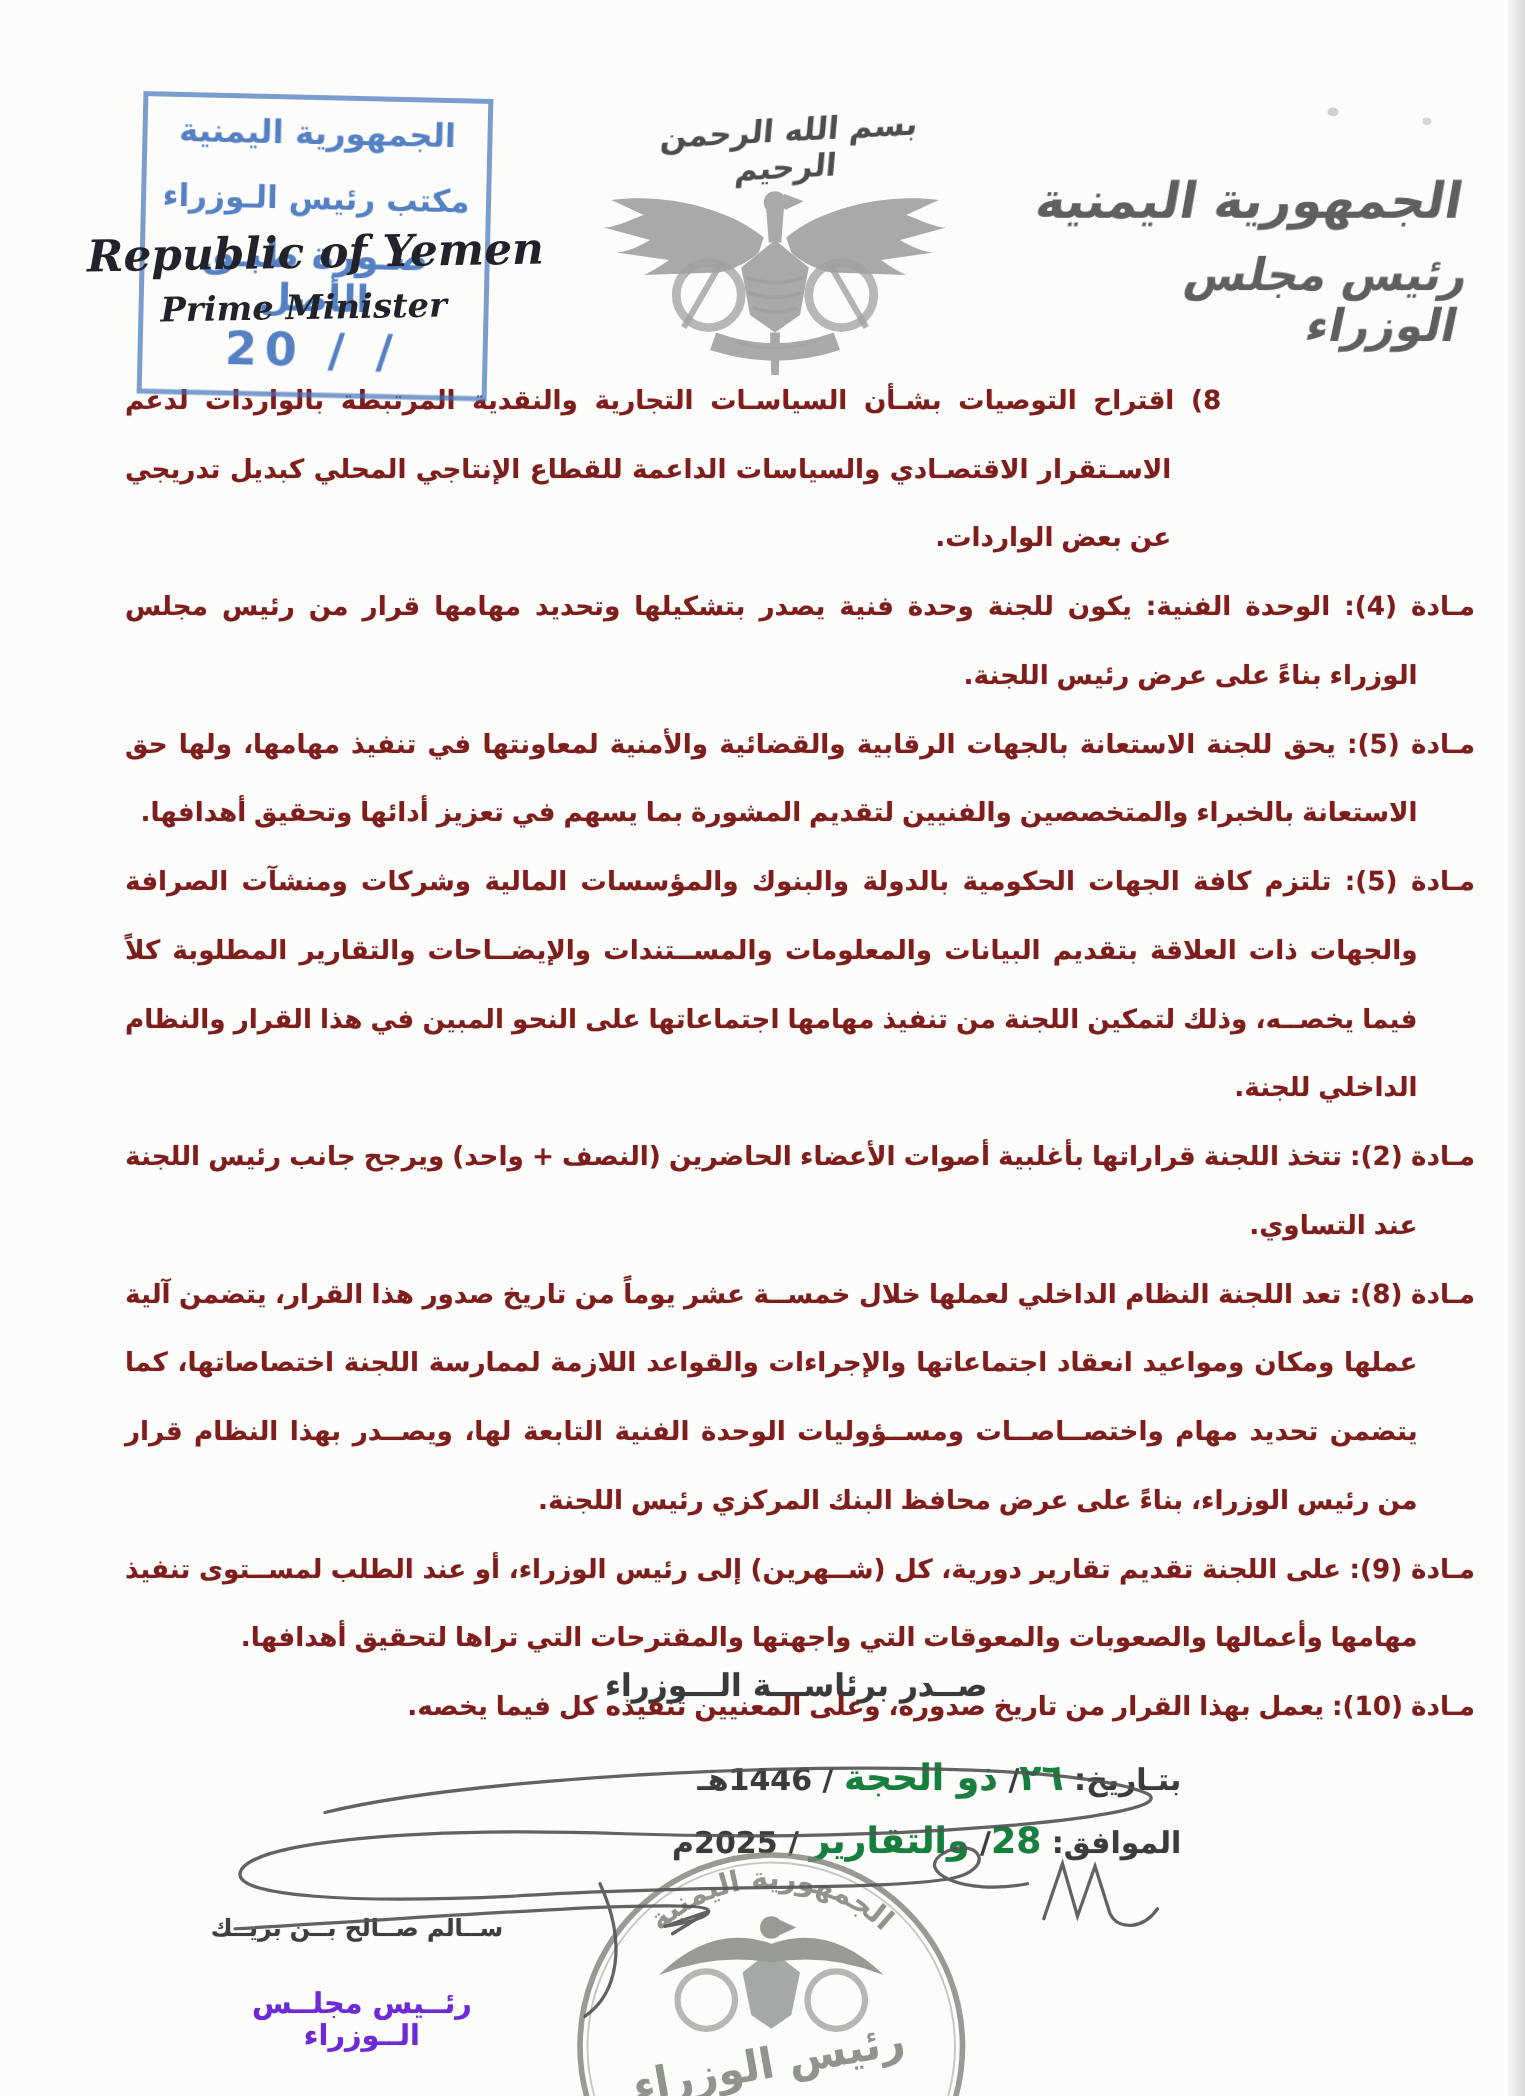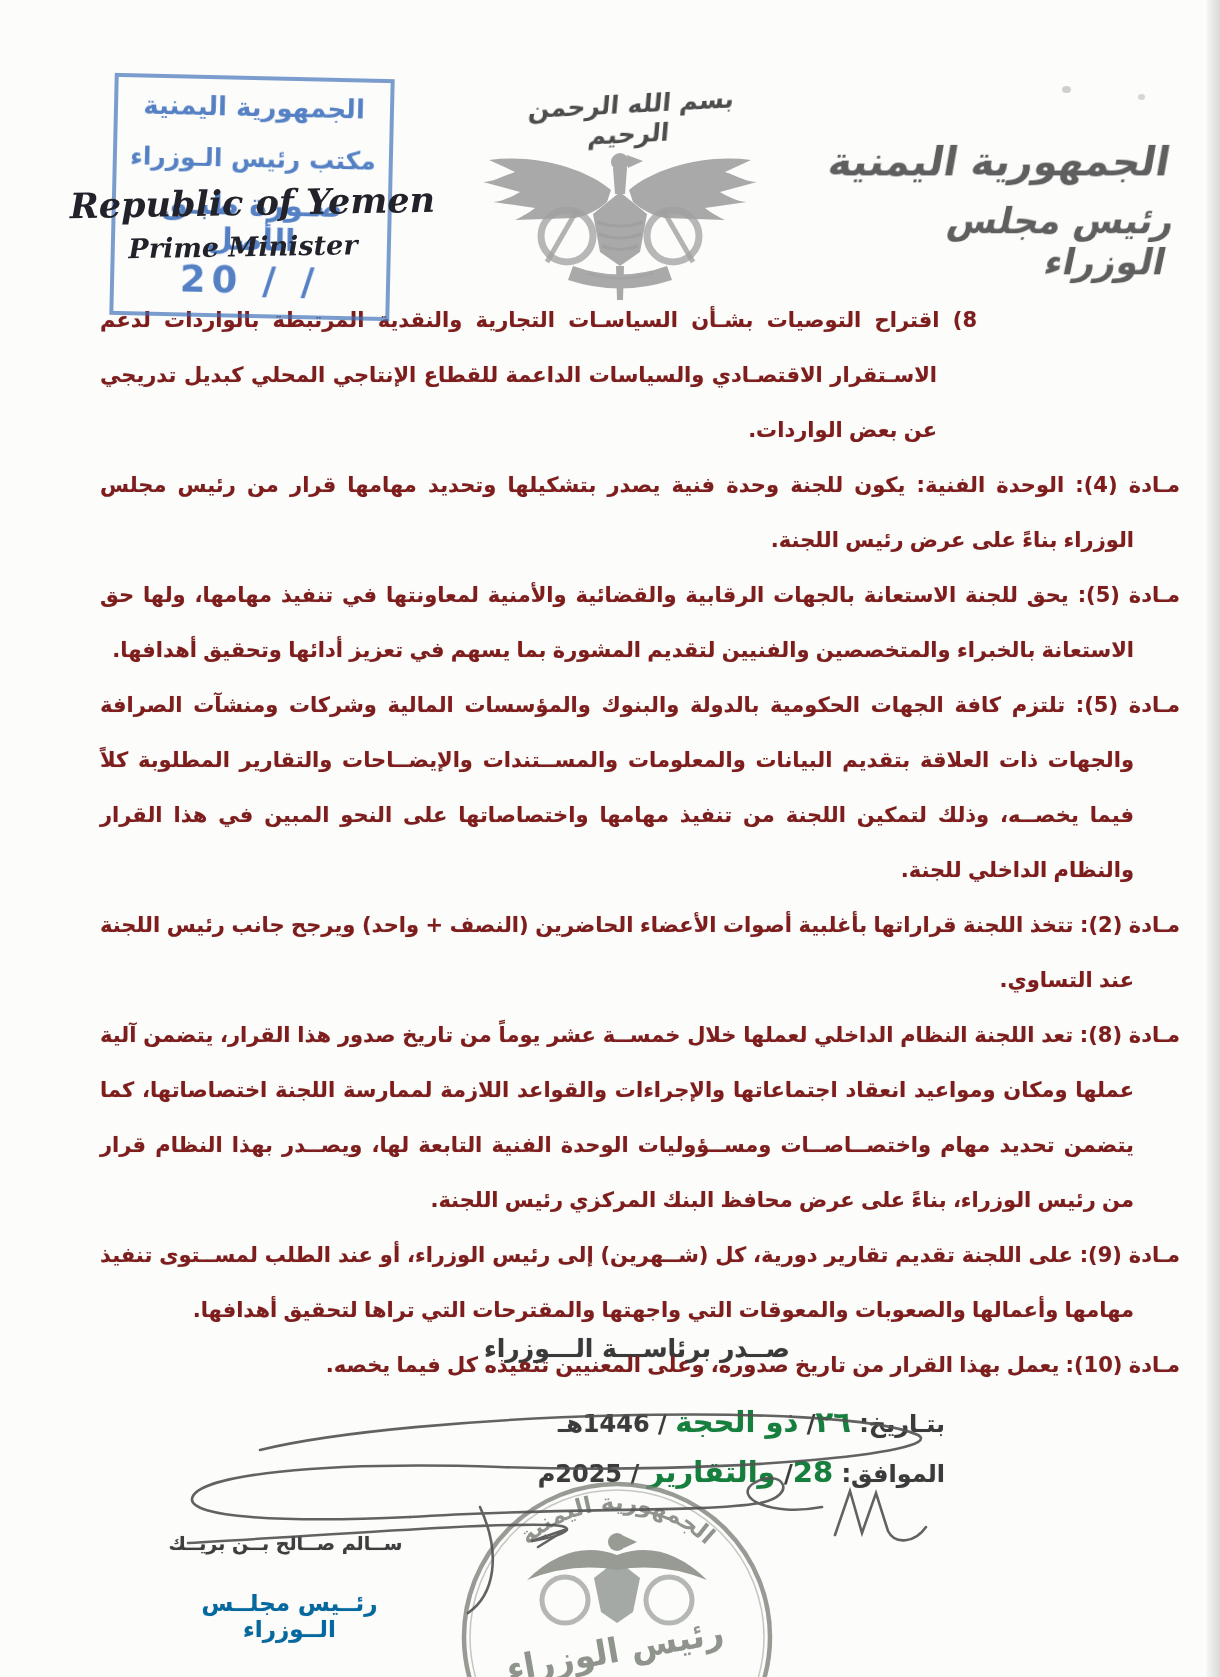--- a/index.html
+++ b/index.html
@@ -72,21 +72,21 @@
   .dates .hand{font-size:29px;font-weight:800;color:#15803d;}
 
   
   .sig-svg{position:absolute;left:80px;top:1395px;z-index:3;}
   .sig-name{
     position:absolute;left:148px;top:1532px;width:275px;text-align:center;
     font-size:19px;font-weight:800;color:#3e3e3e;text-shadow:0 0 1px rgba(70,70,70,.4);
   }
   .sig-title{
     position:absolute;left:172px;top:1590px;width:235px;text-align:center;
-    font-size:23px;font-weight:800;color:#0369a1;text-shadow:0 0 1px rgba(70,70,70,.4);
+    font-size:23px;font-weight:800;color:#6d28d9;text-shadow:0 0 1px rgba(70,70,70,.4);
   }
 
   
   .seal-svg{position:absolute;left:440px;top:1470px;filter:blur(.4px);z-index:1;}
 </style>
 </head>
 <body>
 
 <div class="page">
 
@@ -123,21 +123,21 @@
   <div class="callig">
     <div class="c1">الجمهورية اليمنية</div>
     <div class="c2">رئيس مجلس الوزراء</div>
   </div>
 
   <div class="bodytext" dir="rtl">
     <p class="item"><span class="num">8)</span> <span>اقتراح التوصيات بشـأن السياسـات التجارية والنقدية المرتبطة بالواردات لدعم الاسـتقرار الاقتصـادي والسياسات الداعمة للقطاع الإنتاجي المحلي كبديل تدريجي عن بعض الواردات.</span></p>
 
     <p class="article"><span class="albl">مـادة (4):</span> <span>الوحدة الفنية: يكون للجنة وحدة فنية يصدر بتشكيلها وتحديد مهامها قرار من رئيس مجلس الوزراء بناءً على عرض رئيس اللجنة.</span></p>
     <p class="article"><span class="albl">مـادة (5):</span> <span>يحق للجنة الاستعانة بالجهات الرقابية والقضائية والأمنية لمعاونتها في تنفيذ مهامها، ولها حق الاستعانة بالخبراء والمتخصصين والفنيين لتقديم المشورة بما يسهم في تعزيز أدائها وتحقيق أهدافها.</span></p>
-    <p class="article"><span class="albl">مـادة (5):</span> <span>تلتزم كافة الجهات الحكومية بالدولة والبنوك والمؤسسات المالية وشركات ومنشآت الصرافة والجهات ذات العلاقة بتقديم البيانات والمعلومات والمســتندات والإيضــاحات والتقارير المطلوبة كلاً فيما يخصــه، وذلك لتمكين اللجنة من تنفيذ مهامها واختصاصاتها على النحو المبين في هذا القرار والنظام الداخلي للجنة.</span></p>
+    <p class="article"><span class="albl">مـادة (5):</span> <span>تلتزم كافة الجهات الحكومية بالدولة والبنوك والمؤسسات المالية وشركات ومنشآت الصرافة والجهات ذات العلاقة بتقديم البيانات والمعلومات والمســتندات والإيضــاحات والتقارير المطلوبة كلاً فيما يخصــه، وذلك لتمكين اللجنة من تنفيذ مهامها اجتماعاتها على النحو المبين في هذا القرار والنظام الداخلي للجنة.</span></p>
     <p class="article"><span class="albl">مـادة (2):</span> <span>تتخذ اللجنة قراراتها بأغلبية أصوات الأعضاء الحاضرين (النصف + واحد) ويرجح جانب رئيس اللجنة عند التساوي.</span></p>
     <p class="article"><span class="albl">مـادة (8):</span> <span>تعد اللجنة النظام الداخلي لعملها خلال خمســة عشر يوماً من تاريخ صدور هذا القرار، يتضمن آلية عملها ومكان ومواعيد انعقاد اجتماعاتها والإجراءات والقواعد اللازمة لممارسة اللجنة اختصاصاتها، كما يتضمن تحديد مهام واختصــاصــات ومســؤوليات الوحدة الفنية التابعة لها، ويصــدر بهذا النظام قرار من رئيس الوزراء، بناءً على عرض محافظ البنك المركزي رئيس اللجنة.</span></p>
     <p class="article"><span class="albl">مـادة (9):</span> <span>على اللجنة تقديم تقارير دورية، كل (شــهرين) إلى رئيس الوزراء، أو عند الطلب لمســتوى تنفيذ مهامها وأعمالها والصعوبات والمعوقات التي واجهتها والمقترحات التي تراها لتحقيق أهدافها.</span></p>
     <p class="article"><span class="albl">مـادة (10):</span> <span>يعمل بهذا القرار من تاريخ صدوره، وعلى المعنيين تنفيذه كل فيما يخصه.</span></p>
   </div>
 
   <div class="blue-stamp">
     <div class="bs1">الجمهورية اليمنية</div>
     <div class="bs2">مكتب رئيس الـوزراء</div>
     <div class="bs3">صـورة طبـق الأصل</div>

